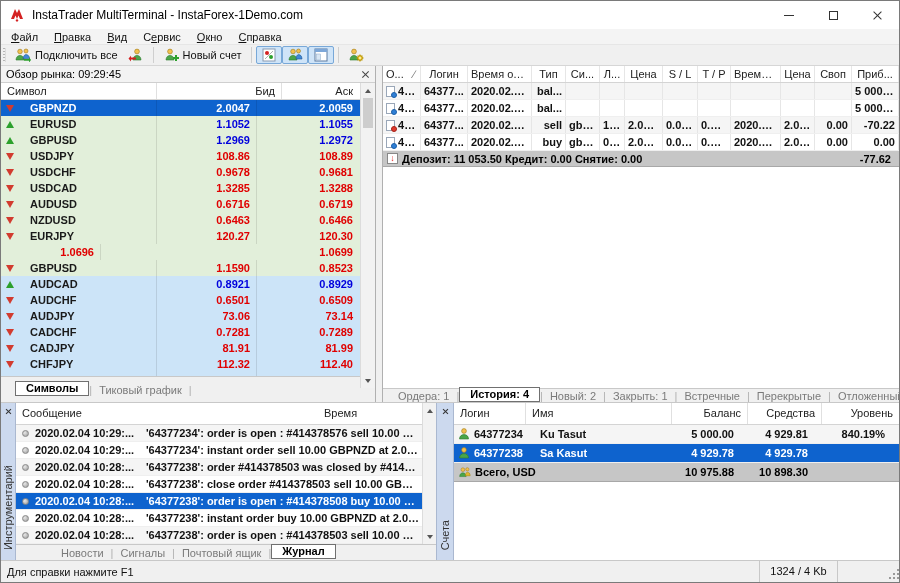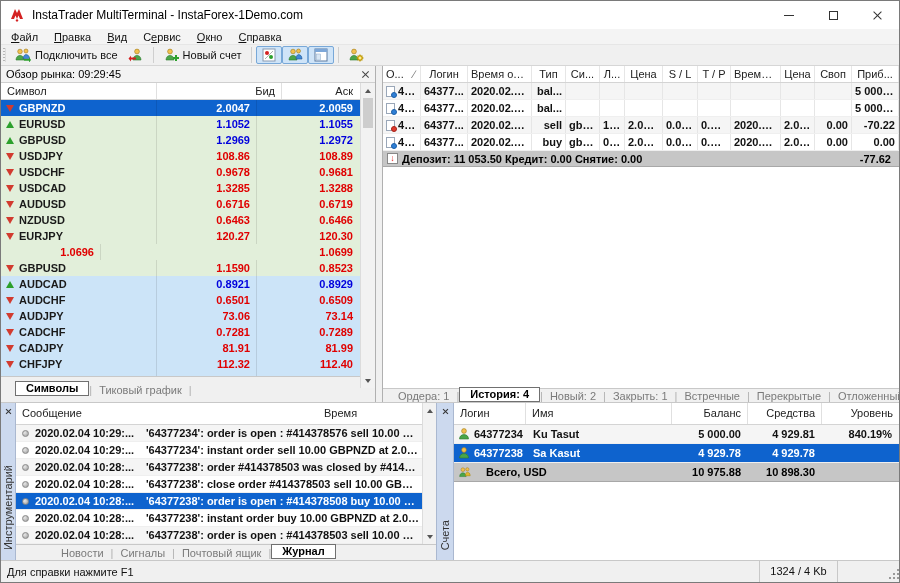--- a/index.html
+++ b/index.html
@@ -43,21 +43,21 @@
   .mw-head{height:17px;display:flex;border-bottom:1px solid #d4d4d4;font-size:11px;color:#222;background:#fff;gap:25px;}
   .mwc{line-height:16px;border-right:1px solid #e0e0e0;}
   .mwc.sym{width:156px;padding-left:6px;}
   .mwc.bid{width:100px;text-align:right;padding-right:6px;}
   .mwc.ask{flex:1;text-align:right;padding-right:22px;border-right:none;}
   .mw-rows{flex:1;overflow:hidden;}
   .mw-row{height:16px;display:flex;align-items:center;font-size:11px;font-weight:bold;}
   .mw-row.green{background:var(--green-row);} .mw-row.blue{background:var(--blue-row);}
   .mw-row.selected{background:var(--accent);color:#fff;}
   .mw-cell{line-height:15px;border-right:1px solid rgba(0,0,0,.10);height:100%;display:flex;align-items:center;}
-  .mw-sym{width:156px;padding-left:5px;gap:5px;color:#1a1a1a;}
+  .mw-sym{width:156px;padding-left:5px;gap:16px;color:#1a1a1a;}
   .mw-row.selected .mw-sym{color:#fff;}
   .mw-bid{width:100px;justify-content:flex-end;padding-right:6px;}
   .mw-ask{flex:1;justify-content:flex-end;padding-right:22px;border-right:none;}
   .val.up{color:var(--up-text);} .val.down{color:var(--down-text);}
   .mw-row.selected .val{color:#fff;}
   .arr{width:0;height:0;display:inline-block;}
   .arr.up{border-left:4px solid transparent;border-right:4px solid transparent;border-bottom:7px solid var(--up-arrow);}
   .arr.down{border-left:4px solid transparent;border-right:4px solid transparent;border-top:7px solid var(--down-arrow);}
   .mw-tabs{height:26px;background:#f0f0f0;border-top:1px solid #c8c8c8;display:flex;align-items:center;font-size:11px;padding-left:14px;}
   .scrollcol{position:absolute;right:0;top:17px;height:305px;width:15px;background:#f2f2f2;border-left:1px solid #dcdcdc;display:flex;flex-direction:column;}
@@ -112,24 +112,24 @@
   .j-tabs{height:17px;background:#f0f0f0;border-top:1px solid #c8c8c8;display:flex;align-items:center;font-size:11px;padding-left:38px;}
   .j-scroll{position:absolute;right:0;top:0;height:141px;width:14px;background:#f2f2f2;border-left:1px solid #dcdcdc;display:flex;flex-direction:column;justify-content:space-between;}
   
   .accounts-panel{flex:1;background:#fff;display:flex;flex-direction:column;min-width:0;}
   .a-head{height:22px;display:flex;align-items:center;border-bottom:1px solid #d4d4d4;font-size:11px;color:#222;}
   .a-hc{line-height:21px;border-right:1px solid #e0e0e0;padding:0 6px;}
   .a-hc:last-child{border-right:none;}
   .a-row{height:19px;display:flex;align-items:center;font-size:11px;font-weight:bold;color:#111;border-bottom:1px solid #efefef;}
   .a-row.alt{background:#f5f5f5;}
   .a-row.selected{background:var(--accent);color:#fff;}
-  .a-cell{padding:0 7px;overflow:hidden;white-space:nowrap;text-overflow:ellipsis;height:100%;display:flex;align-items:center;text-align:right;}
+  .a-cell{padding:0 14px;overflow:hidden;white-space:nowrap;text-overflow:ellipsis;height:100%;display:flex;align-items:center;text-align:right;}
   .a-login{width:72px;gap:3px;padding-left:4px;} .a-name{width:146px;} .a-bal{width:76px;justify-content:flex-end;} .a-eq{width:74px;justify-content:flex-end;} .a-lvl{flex:1;justify-content:flex-end;}
   .a-summary{height:19px;background:var(--summary-bg);display:flex;align-items:center;font-weight:bold;font-size:11px;border-bottom:1px solid #a8a8a8;}
-  .a-summary .a-label{width:218px;display:flex;align-items:center;gap:15px;padding-left:4px;}
+  .a-summary .a-label{width:218px;display:flex;align-items:center;gap:4px;padding-left:4px;}
   .a-fill{flex:1;background:#fff;}
   .pic{width:13px;height:13px;display:inline-flex;flex:0 0 auto;}
   
   .statusbar{height:22px;background:#f0f0f0;border-top:1px solid #c8c8c8;display:flex;align-items:center;font-size:11px;color:#111;padding-left:6px;flex:0 0 auto;}
   .sb-cell{margin-left:auto;width:79px;text-align:center;border-left:1px solid #c8c8c8;border-right:1px solid #c8c8c8;height:100%;line-height:21px;}
   .sb-space{width:48px;height:100%;}
   .grip-corner{width:13px;height:100%;background:
     radial-gradient(circle at 4px 17px,#999 1px,transparent 1.4px),
     radial-gradient(circle at 8px 17px,#999 1px,transparent 1.4px),
     radial-gradient(circle at 12px 17px,#999 1px,transparent 1.4px),

